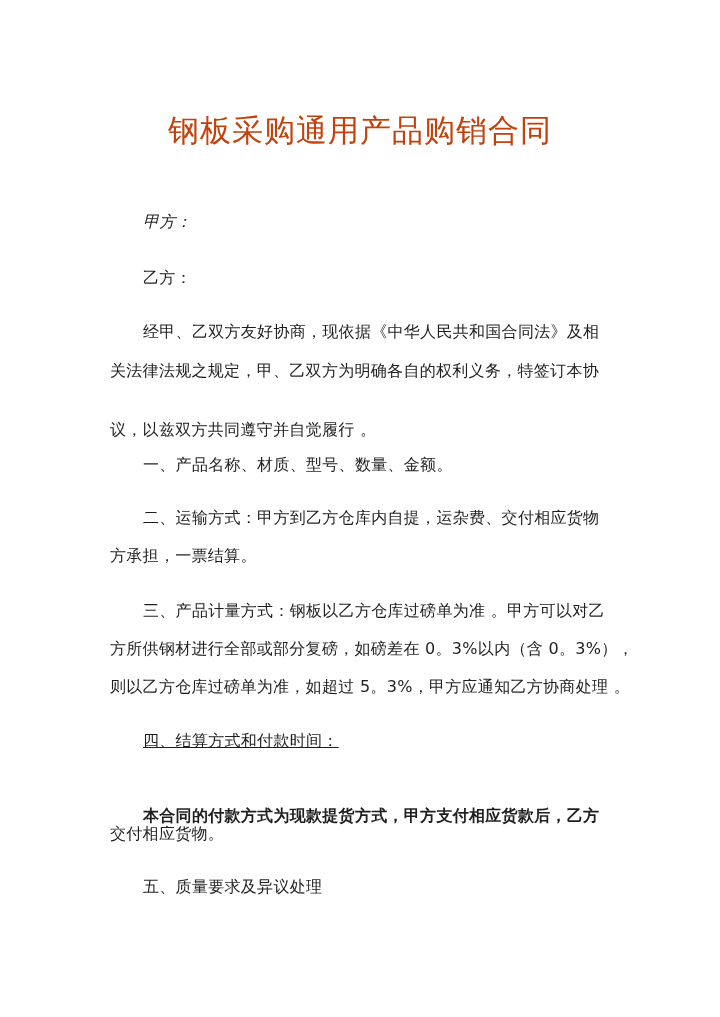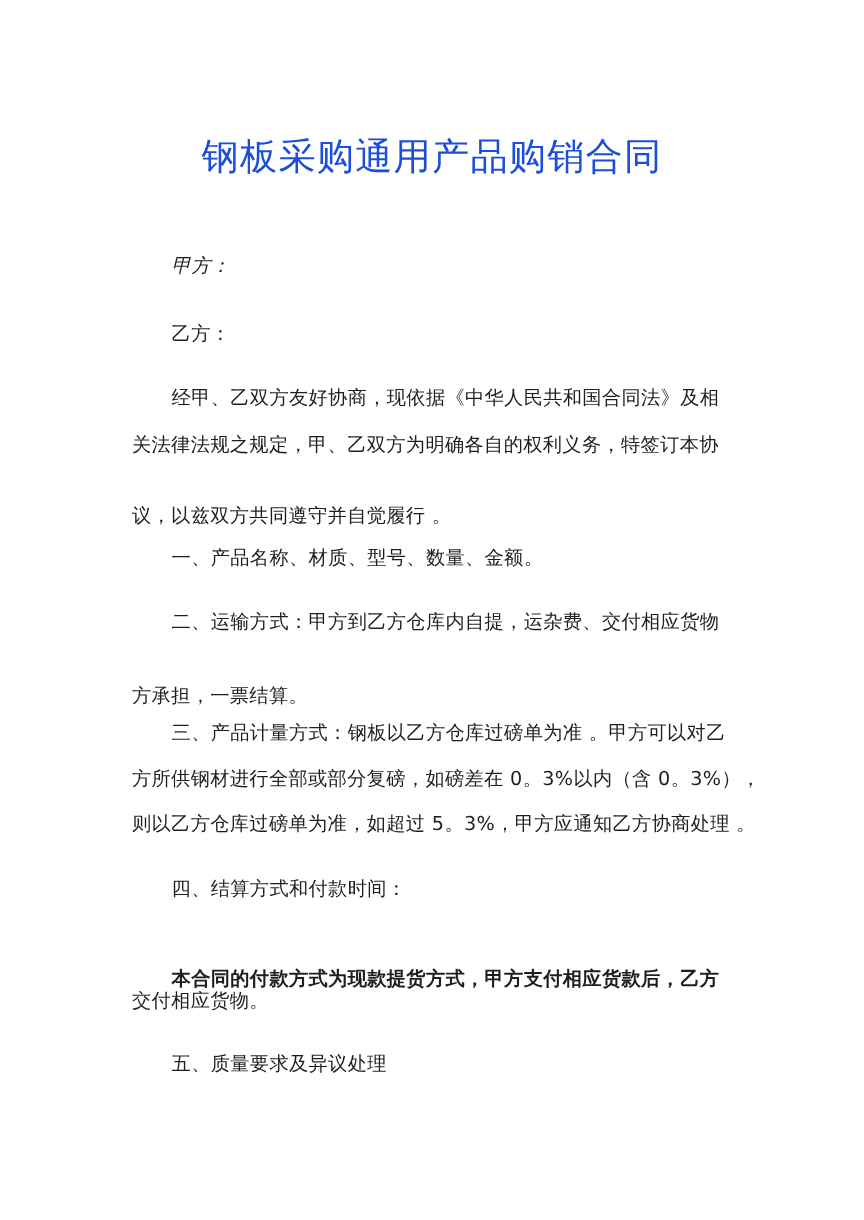--- a/index.html
+++ b/index.html
@@ -24,21 +24,21 @@
     }
     .title {
       position: absolute;
       top: 110px;
       left: 0;
       width: 720px;
       text-align: center;
       font-family: "DejaVu Serif", "Liberation Serif", serif;
       font-size: 31px;
       letter-spacing: 1px;
-      color: #1d4ed8;
+      color: #c2410c;
     }
     .line {
       position: absolute;
       left: 110px;
       width: 520px;
       font-size: 16px;
       line-height: 20px;
       white-space: nowrap;
       color: #1e1e1e;
       letter-spacing: 0.3px;
@@ -54,25 +54,25 @@
   <div class="line indent" style="top:212px;font-style:italic;">甲方：</div>
   <div class="line indent" style="top:268px;">乙方：</div>
 
   <div class="line indent" style="top:322px;">经甲、乙双方友好协商，现依据《中华人民共和国合同法》及相</div>
   <div class="line" style="top:361px;">关法律法规之规定，甲、乙双方为明确各自的权利义务，特签订本协</div>
   <div class="line" style="top:420px;">议，以兹双方共同遵守并自觉履行 。</div>
 
   <div class="line indent" style="top:455px;">一、产品名称、材质、型号、数量、金额。</div>
 
   <div class="line indent" style="top:508px;">二、运输方式：甲方到乙方仓库内自提，运杂费、交付相应货物</div>
-  <div class="line" style="top:546px;margin-top:24px;">方承担，一票结算。</div>
+  <div class="line" style="top:546px;">方承担，一票结算。</div>
 
   <div class="line indent" style="top:601px;">三、产品计量方式：钢板以乙方仓库过磅单为准 。甲方可以对乙</div>
   <div class="line" style="top:639px;">方所供钢材进行全部或部分复磅，如磅差在 0。3%以内（含 0。3%），</div>
   <div class="line" style="top:677px;">则以乙方仓库过磅单为准，如超过 5。3%，甲方应通知乙方协商处理 。</div>
 
-  <div class="line indent" style="top:731px;">四、结算方式和付款时间：</div>
+  <div class="line indent" style="top:731px;text-decoration:underline;">四、结算方式和付款时间：</div>
 
   <div class="line indent" style="top:806px;font-weight:bold;">本合同的付款方式为现款提货方式，甲方支付相应货款后，乙方</div>
   <div class="line" style="top:824px;">交付相应货物。</div>
 
   <div class="line indent" style="top:877px;">五、质量要求及异议处理</div>
 </div>
 
 </body></html>

